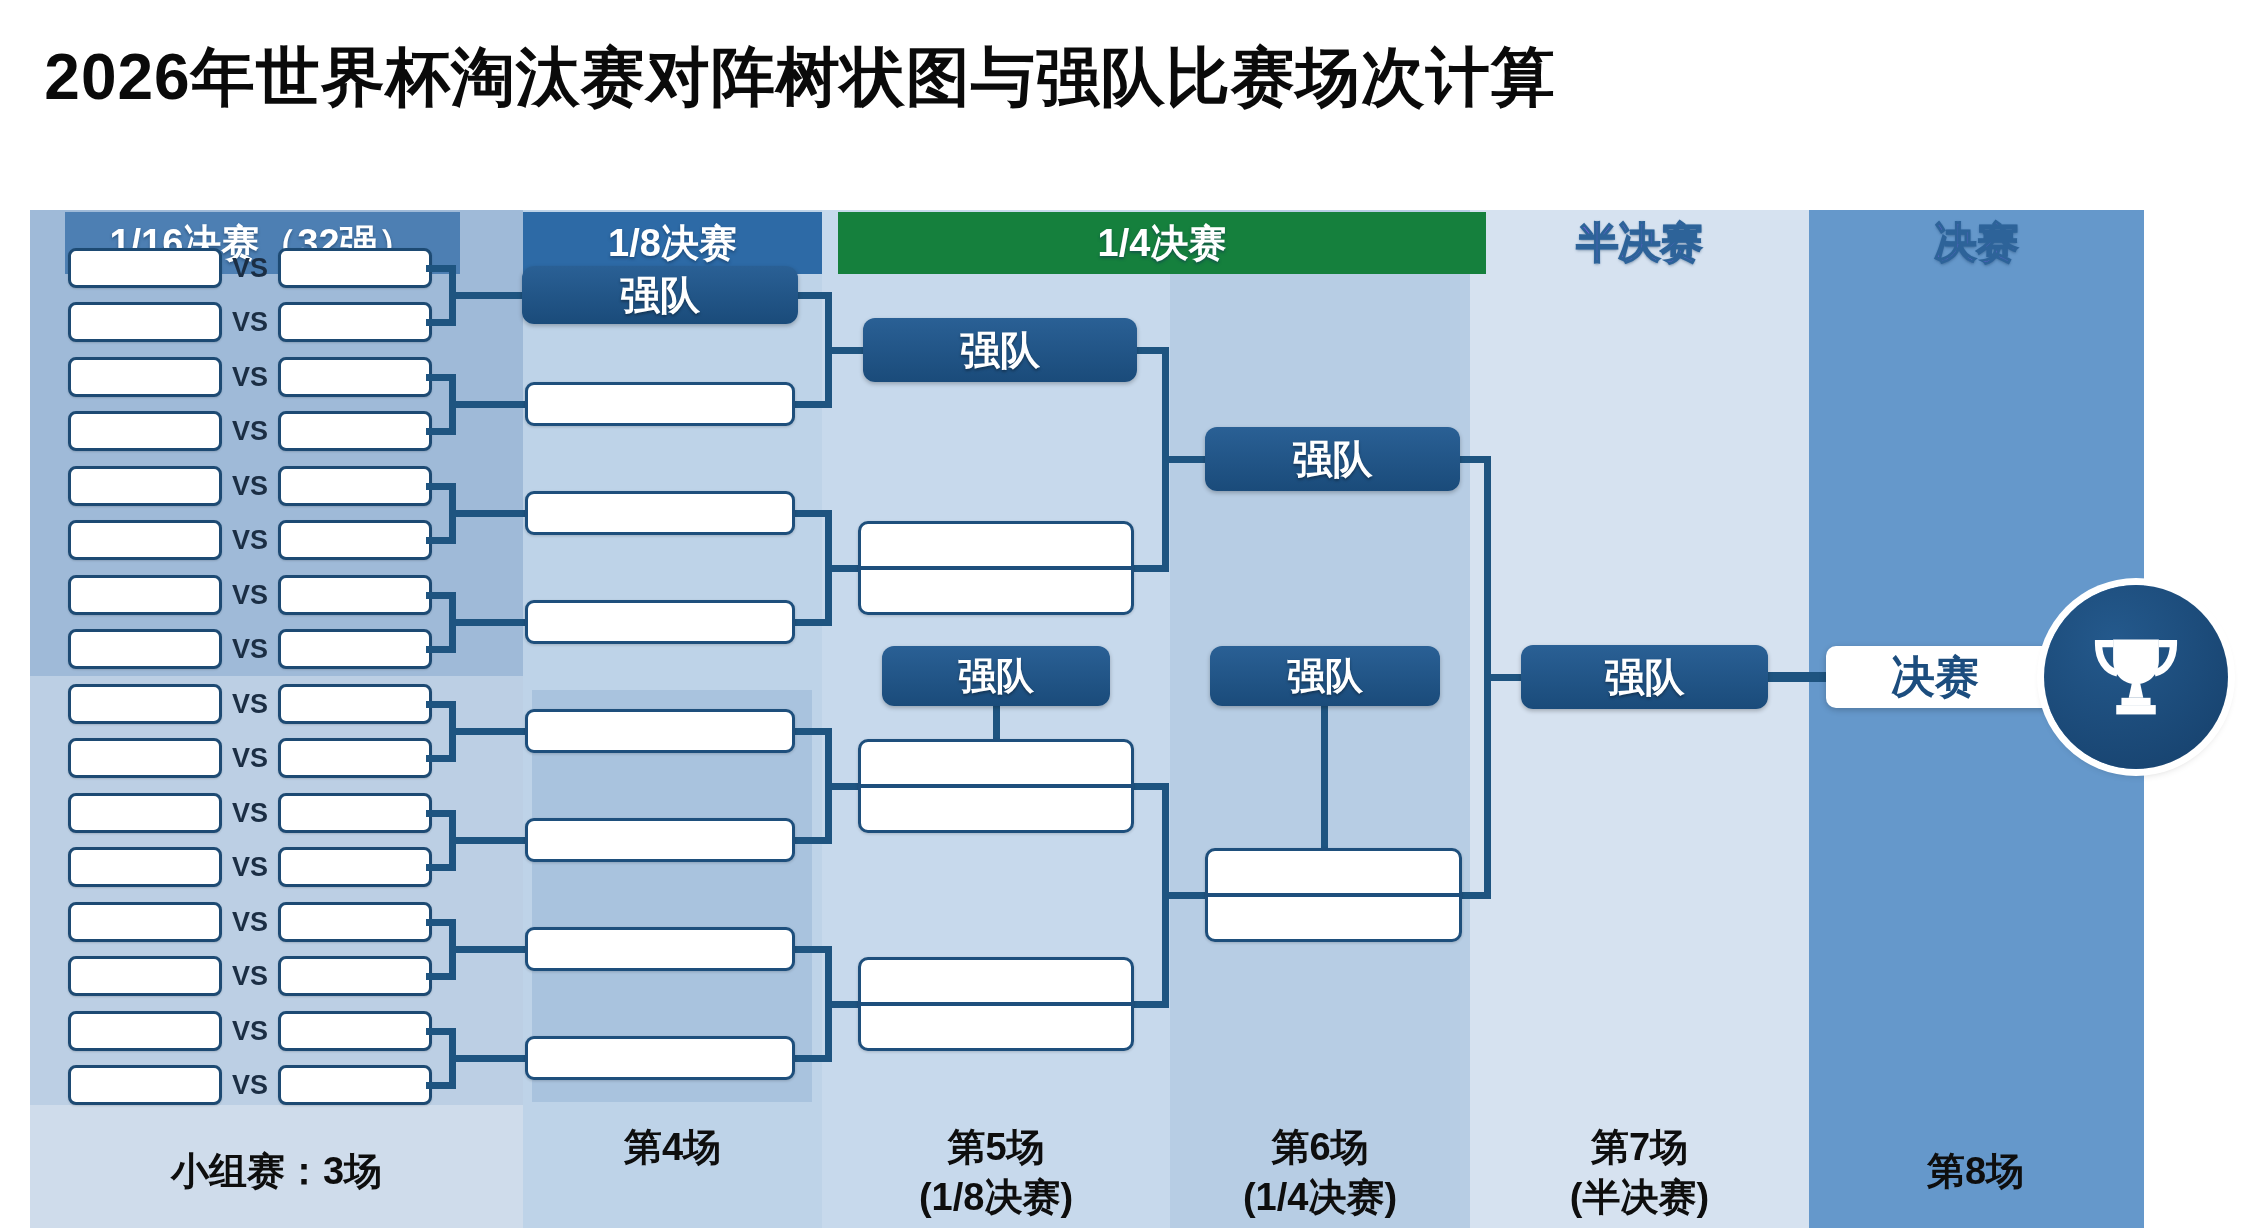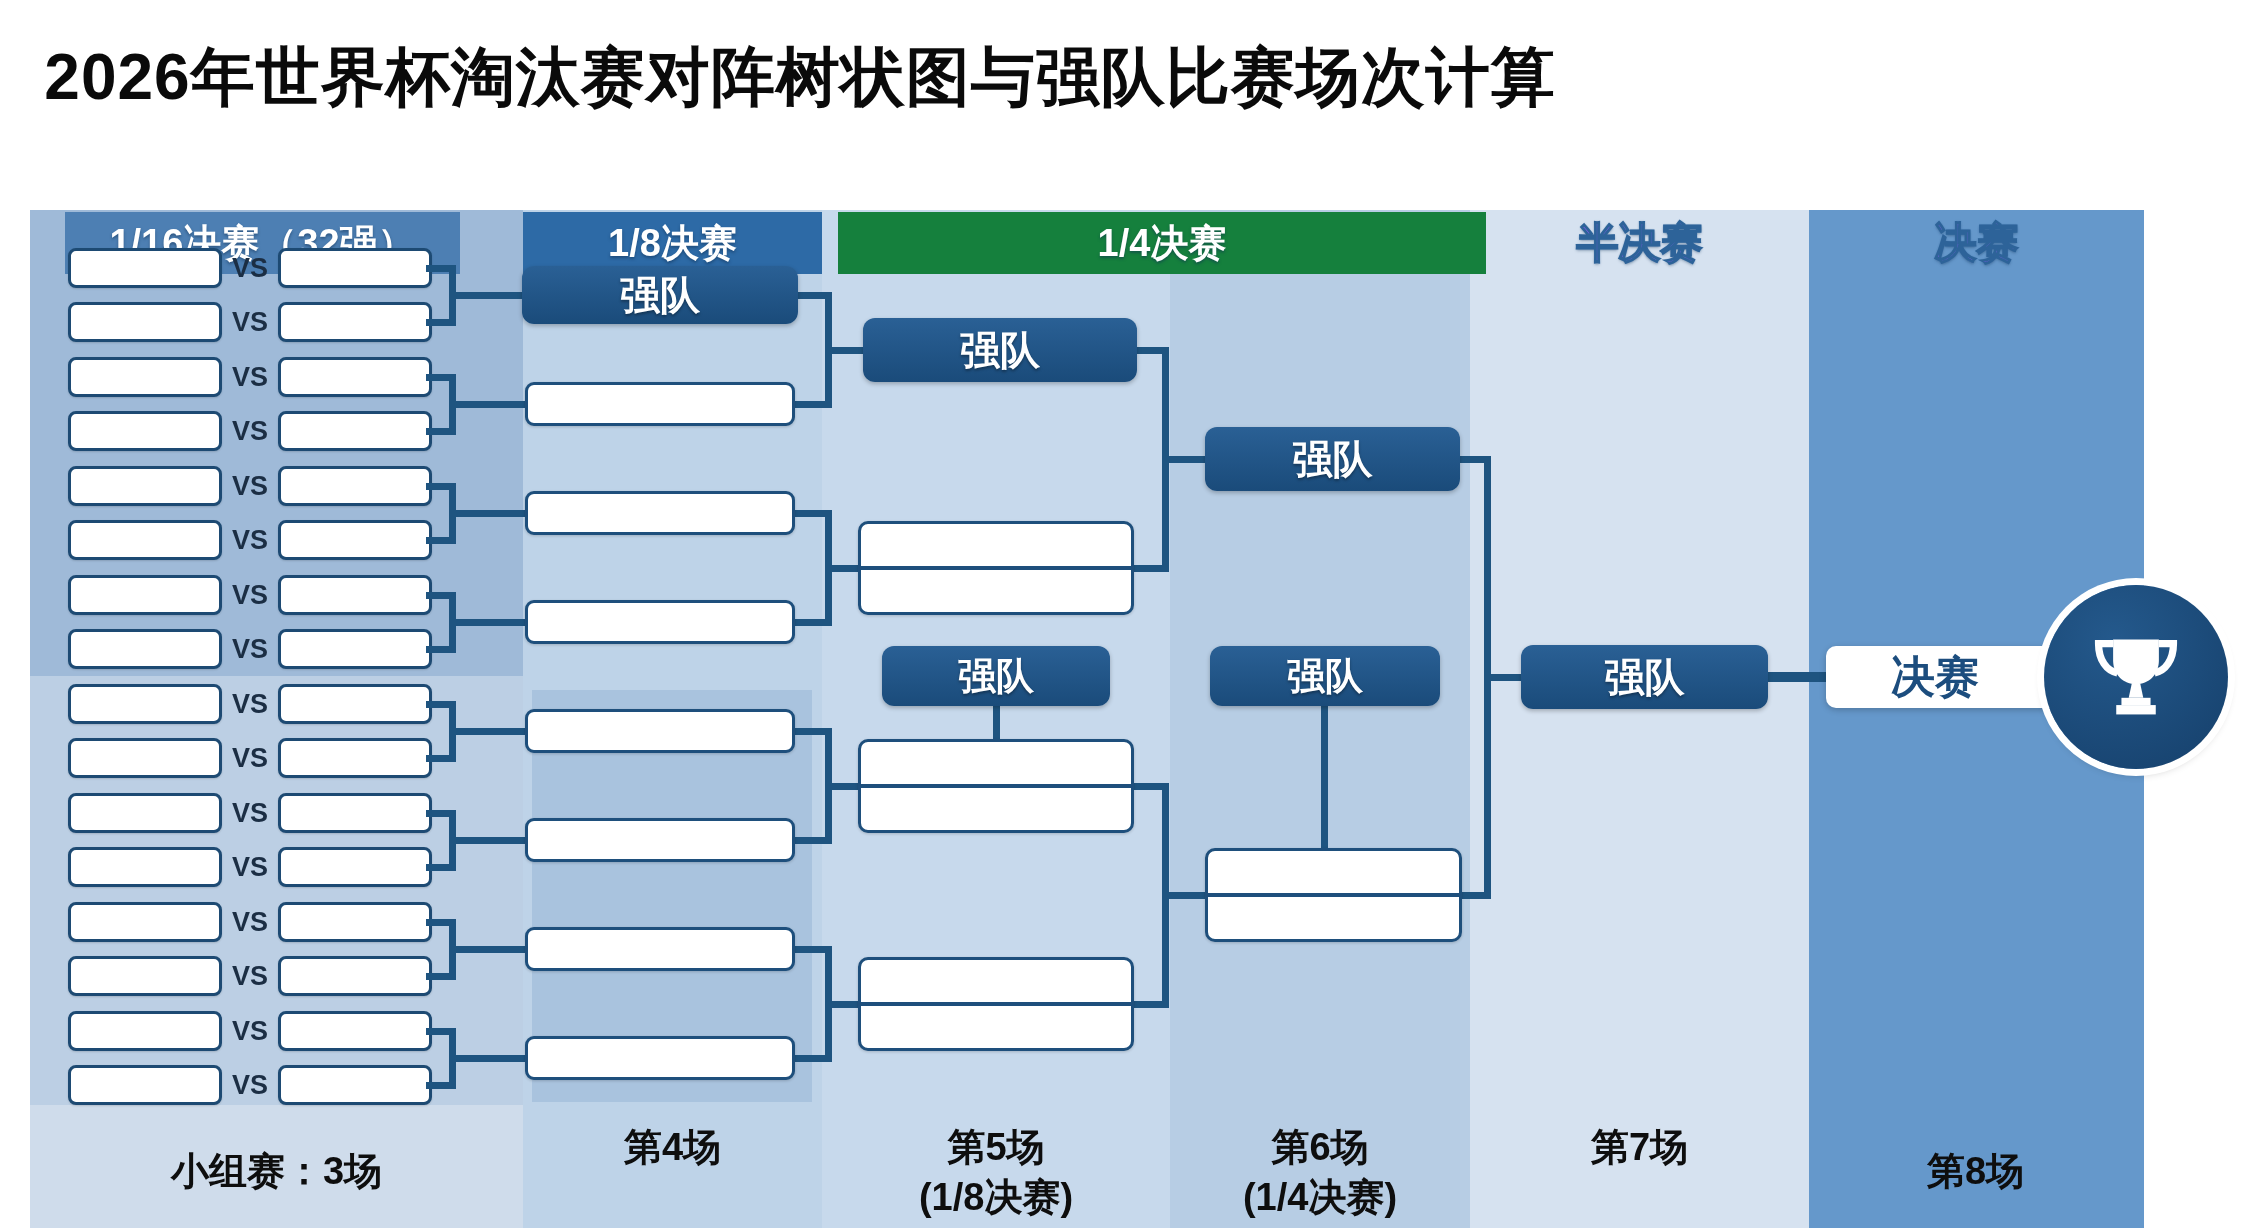--- a/index.html
+++ b/index.html
@@ -271,18 +271,19 @@
   <div class="foot" style="left:822px;top:1122px;width:348px">
     <span style="display:block">第5场</span>
     <span style="display:block">(1/8决赛)</span>
   </div>
   <div class="foot" style="left:1170px;top:1122px;width:300px">
     <span style="display:block">第6场</span>
     <span style="display:block">(1/4决赛)</span>
   </div>
   <div class="foot" style="left:1470px;top:1122px;width:339px">
     <span style="display:block">第7场</span>
+    <span style="display:block">(半决赛)</span>
   </div>
   <div class="foot" style="left:1809px;top:1146px;width:333px">
     <span style="display:block">第8场</span>
   </div>
 
 </div>
 
 </body></html>

